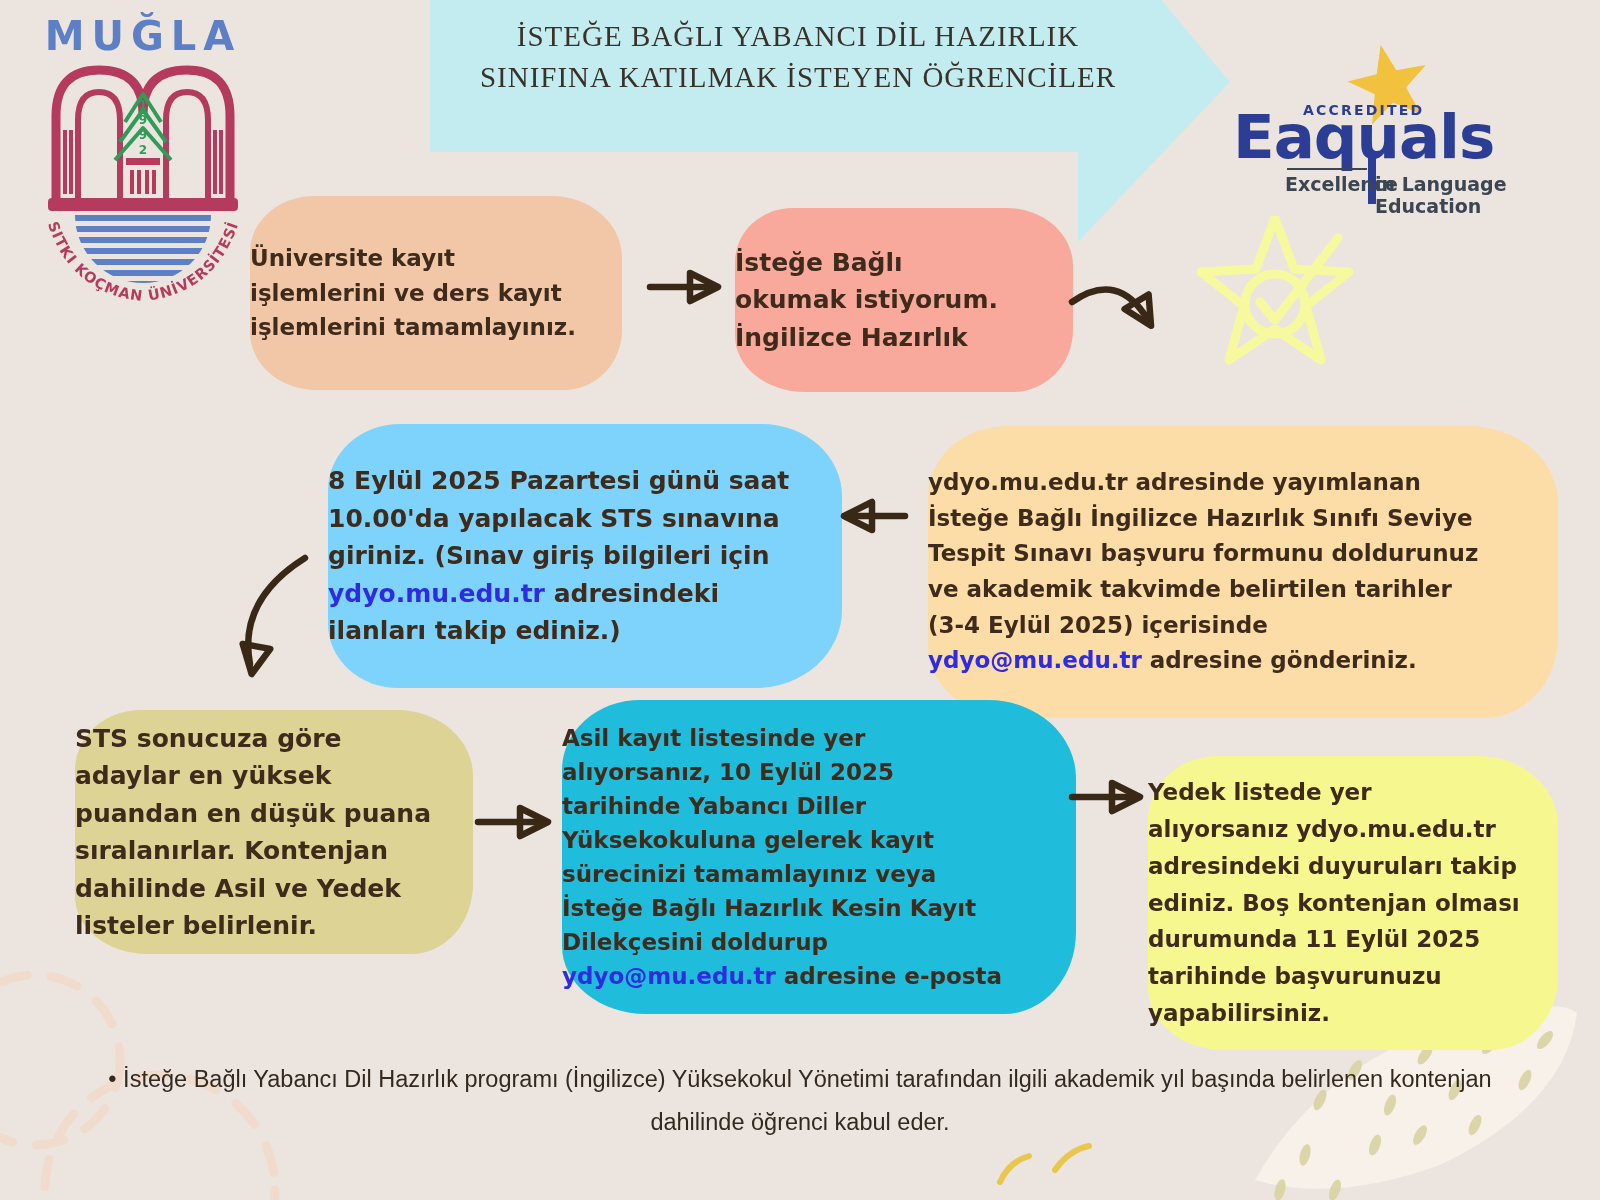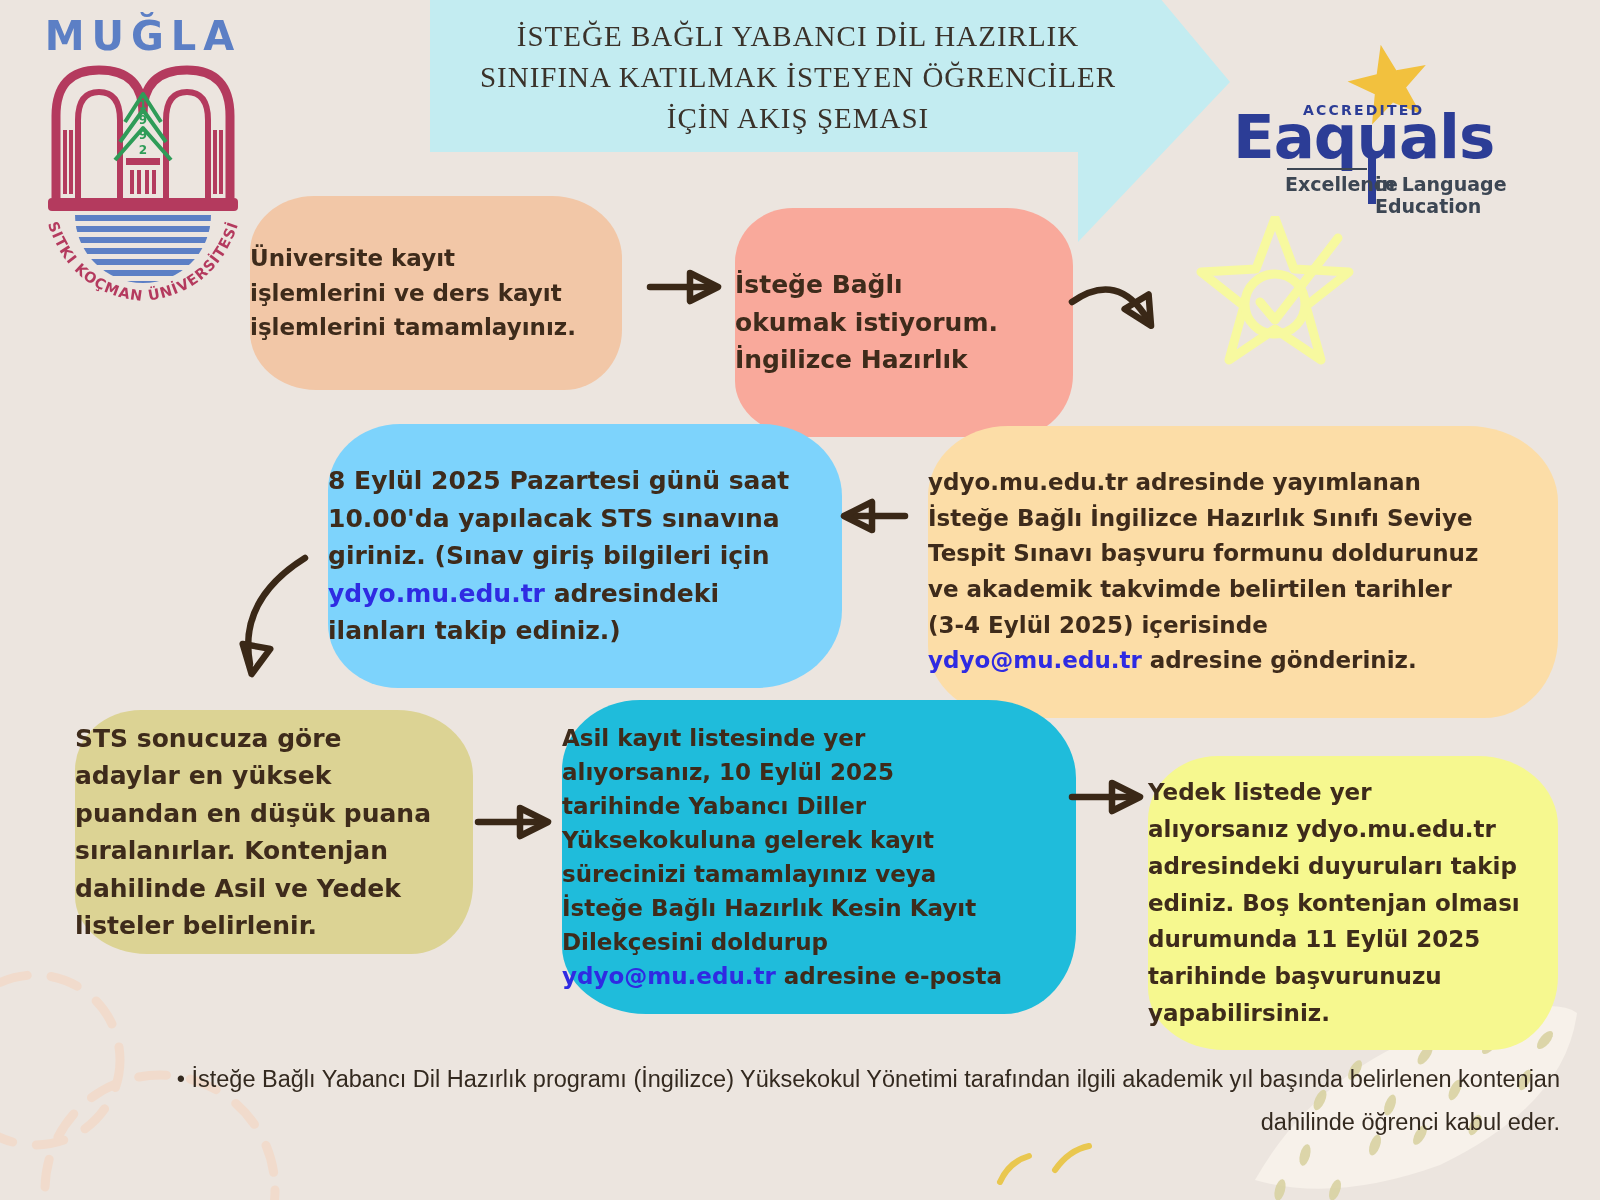--- a/index.html
+++ b/index.html
@@ -32,39 +32,39 @@
   .eq-right{position:absolute;left:160px;top:133px;font-size:19px;font-weight:bold;color:#3C4653;}
   
   .box{
     position:absolute;display:flex;flex-direction:column;justify-content:center;
     align-items:flex-start;text-align:center;font-weight:bold;color:#3E2B1B;
   }
   .box .bl{display:block;white-space:nowrap;}
   .link{color:#2F2BE2;}
   .box-peach{left:250px;top:196px;width:372px;height:194px;background:#F2C7A7;
     border-radius:64px 70px 58px 66px / 56px 62px 60px 58px;font-size:23px;line-height:1.5;}
-  .box-salmon{left:735px;top:208px;width:338px;height:229px;background:#F9A99B;
+  .box-salmon{left:735px;top:208px;width:338px;height:184px;background:#F9A99B;
     border-radius:58px 66px 60px 70px / 54px 58px 62px 56px;font-size:25px;line-height:1.5;}
   .box-orange{left:928px;top:398px;width:630px;height:292px;background:#FCDDA7;
     border-radius:80px 90px 74px 86px / 70px 76px 80px 72px;font-size:23px;line-height:1.55;margin-top:28px;}
   .box-gray{left:328px;top:424px;width:514px;height:264px;background:#7dd3fc;
     border-radius:72px 80px 86px 70px / 66px 72px 78px 64px;font-size:25px;line-height:1.5;}
   .box-olive{left:75px;top:710px;width:398px;height:244px;background:#DCD394;
     border-radius:66px 76px 62px 72px / 60px 66px 70px 58px;font-size:25px;line-height:1.5;}
   .box-cyan{left:562px;top:700px;width:514px;height:314px;background:#1FBCDB;
     border-radius:78px 88px 72px 84px / 70px 78px 82px 68px;font-size:23px;line-height:1.48;}
   .box-yellow{left:1148px;top:744px;width:410px;height:294px;background:#F6F88F;
     border-radius:70px 80px 66px 76px / 64px 70px 74px 62px;font-size:23px;line-height:1.6;margin-top:12px;}
   
   .footnote{
     left:40px;top:1058px;width:1520px;text-align:center;color:#33291F;
     font-family:"Liberation Sans","DejaVu Sans",sans-serif;
     font-size:23.5px;line-height:1.85;font-weight:400;
   }
-  .footnote span{display:block;text-align:right;}
+  .footnote span{display:block;}
 </style>
 </head>
 <body>
 
 <div class="canvas">
 
   <svg class="abs" style="left:0;top:950px;" width="340" height="250" viewBox="0 0 340 250">
     <g fill="none" stroke="#F1DBCC" stroke-width="9" stroke-linecap="round" stroke-dasharray="28 24">
       <circle cx="35" cy="110" r="85"></circle>
       <circle cx="160" cy="240" r="115"></circle>
@@ -97,21 +97,20 @@
       <path d="M70,50 Q84,30 104,26"></path>
     </g>
   </svg>
 
   <svg class="abs banner-svg" width="815" height="248" viewBox="0 0 815 248">
     <polygon points="0,0 648,0 648,-100 800,82 648,242 648,152 0,152" fill="#C3ECF1"></polygon>
   </svg>
   <div class="abs title">
     <span>İSTEĞE BAĞLI YABANCI DİL HAZIRLIK</span>
     <span>SINIFINA KATILMAK İSTEYEN ÖĞRENCİLER</span>
-    <span>İÇİN AKIŞ ŞEMASI</span>
   </div>
 
   <svg class="abs mu-logo" width="230" height="300" viewBox="0 0 230 300">
     <text x="115" y="42" text-anchor="middle" font-family="DejaVu Sans,sans-serif" font-size="40" font-weight="bold" letter-spacing="7" fill="#5C7FC5">MUĞLA</text>
     <g fill="none" stroke="#B43A5E">
       <path d="M28,190 L28,108 Q28,62 71,62 Q115,62 115,106 Q115,62 159,62 Q202,62 202,108 L202,190" stroke-width="9"></path>
       <path d="M50,190 L50,112 Q50,84 71,84 Q92,84 92,112 L92,190" stroke-width="6"></path>
       <path d="M138,190 L138,112 Q138,84 159,84 Q180,84 180,112 L180,190" stroke-width="6"></path>
       <line x1="37" y1="122" x2="37" y2="186" stroke-width="4"></line>
       <line x1="43" y1="122" x2="43" y2="186" stroke-width="4"></line>

